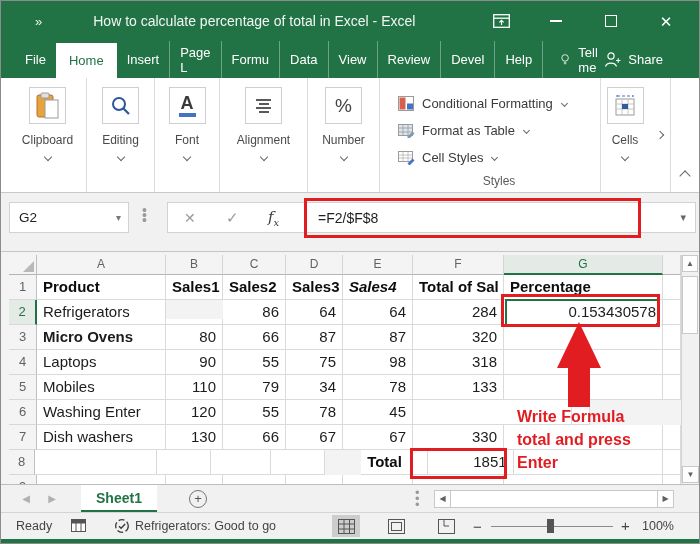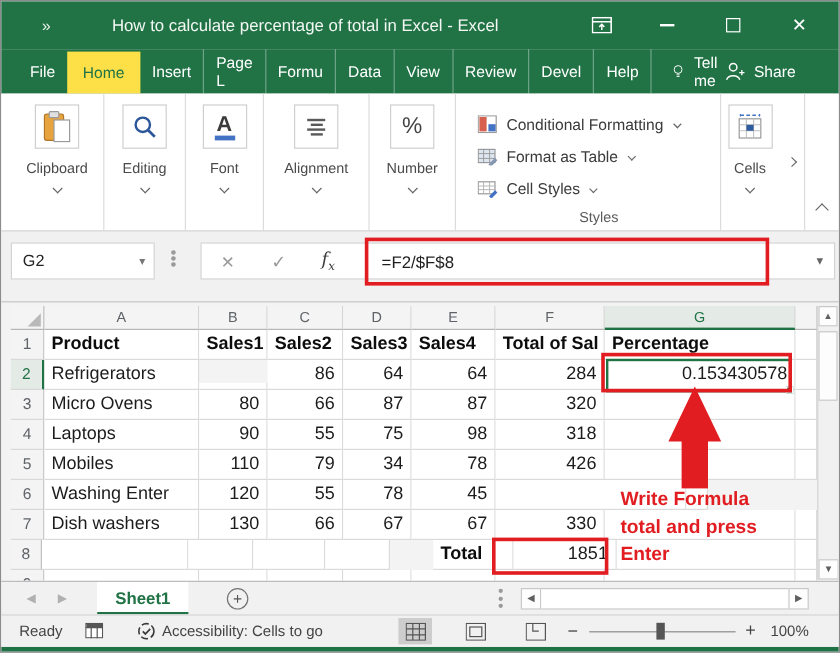--- a/index.html
+++ b/index.html
@@ -14,21 +14,21 @@
   .tb-btn { width:26px; height:22px; display:flex; align-items:center; justify-content:center; }
   .min-glyph { display:block; width:12px; height:2px; background:#fff; }
   .max-glyph { display:block; width:12px; height:12px; border:1.5px solid #fff; }
   .close-glyph { font-size:15px; color:#fff; line-height:1; }
 
   
   .tabrow { height:37px; background:#217346; display:flex; align-items:stretch; color:#fff; }
   .rtabs { display:flex; align-items:stretch; margin-left:14px; }
   .rtab { padding:0 10px; display:flex; align-items:center; font-size:13px; color:#fff; position:relative; }
   .rtab.sep { border-right:1px solid rgba(255,255,255,0.35); }
-  .rtab.active { background:#fde047; color:#217346; margin-top:2px; padding:0 13px; font-weight:400; }
+  .rtab.active { background:#ffffff; color:#217346; margin-top:2px; padding:0 13px; font-weight:400; }
   .tellme { display:flex; align-items:center; gap:9px; margin-left:18px; font-size:13px; }
   .sharebox { margin-left:auto; margin-right:36px; display:flex; align-items:center; gap:7px; font-size:13px; }
 
   
   .ribbon { height:115px; background:#fff; border-bottom:1px solid #c9c9c9; display:flex; position:relative; padding-left:8px; }
   .rgroup { display:flex; flex-direction:column; align-items:center; padding-top:9px; border-right:1px solid #dcdcdc; }
   .gicon { width:37px; height:37px; border:1px solid #cfcfcf; background:#fff; display:flex; align-items:center; justify-content:center; }
   .glabel { margin-top:9px; font-size:12px; color:#4a4a4a; }
   .cdown, .cright, .cup { display:inline-block; width:6px; height:6px; border-right:1.4px solid #666; border-bottom:1.4px solid #666; }
   .cdown { transform:rotate(45deg); }
@@ -308,39 +308,39 @@
           <div class="colh sel" style="width: 159px;">G</div>
           <div class="colh" style="width: 18px;"></div>
         </div>
       <div>
           <div class="grow">
             <div class="rowh" style="width: 28px;">1</div>
             <div class="cell b" style="width: 129px;">Product</div>
             <div class="cell b" style="width: 57px;">Sales1</div>
             <div class="cell b" style="width: 63px;">Sales2</div>
             <div class="cell b" style="width: 57px;">Sales3</div>
-            <div class="cell b" style="width: 70px;">Sales4</div>
+            <div class="cell b" style="width: 70px; font-style: italic;">Sales4</div>
             <div class="cell b" style="width: 91px;">Total of Sal</div>
             <div class="cell b" style="width: 159px;">Percentage</div>
             <div class="cell" style="width: 18px;"></div>
           </div>
           <div class="grow">
             <div class="rowh sel" style="width: 28px;">2</div>
             <div class="cell" style="width: 129px;">Refrigerators</div>
             <div class="cell num" style="width: 57px; margin-top: 19px;">70</div>
             <div class="cell num" style="width: 63px;">86</div>
             <div class="cell num" style="width: 57px;">64</div>
             <div class="cell num" style="width: 70px;">64</div>
             <div class="cell num" style="width: 91px;">284</div>
             <div class="cell num" style="width: 159px;">0.153430578</div>
             <div class="cell" style="width: 18px;"></div>
           </div>
           <div class="grow">
             <div class="rowh" style="width: 28px;">3</div>
-            <div class="cell" style="width: 129px;">Micro Ovens</div>
+            <div class="cell" style="width: 129px; font-weight: bold;">Micro Ovens</div>
             <div class="cell num" style="width: 57px;">80</div>
             <div class="cell num" style="width: 63px;">66</div>
             <div class="cell num" style="width: 57px;">87</div>
             <div class="cell num" style="width: 70px;">87</div>
             <div class="cell num" style="width: 91px;">320</div>
             <div class="cell" style="width: 159px;"></div>
             <div class="cell" style="width: 18px;"></div>
           </div>
           <div class="grow">
             <div class="rowh" style="width: 28px;">4</div>
@@ -353,21 +353,21 @@
             <div class="cell" style="width: 159px;"></div>
             <div class="cell" style="width: 18px;"></div>
           </div>
           <div class="grow">
             <div class="rowh" style="width: 28px;">5</div>
             <div class="cell" style="width: 129px;">Mobiles</div>
             <div class="cell num" style="width: 57px;">110</div>
             <div class="cell num" style="width: 63px;">79</div>
             <div class="cell num" style="width: 57px;">34</div>
             <div class="cell num" style="width: 70px;">78</div>
-            <div class="cell num" style="width: 91px;">426</div>
+            <div class="cell num" style="width: 91px;">133</div>
             <div class="cell" style="width: 159px;"></div>
             <div class="cell" style="width: 18px;"></div>
           </div>
           <div class="grow">
             <div class="rowh" style="width: 28px;">6</div>
             <div class="cell" style="width: 129px;">Washing Enter</div>
             <div class="cell num" style="width: 57px;">120</div>
             <div class="cell num" style="width: 63px;">55</div>
             <div class="cell num" style="width: 57px;">78</div>
             <div class="cell num" style="width: 70px;">45</div>
@@ -456,21 +456,21 @@
           <rect x="0.5" y="0.5" width="14" height="12" fill="#fff" stroke="#555"></rect>
           <path d="M0.5 4h14M5 4v9M10 4v9" stroke="#555" stroke-width="1"></path>
           <rect x="1" y="1" width="13" height="3" fill="#555"></rect>
         </svg>
     </span>
     <span class="sb-acc">
       <svg width="16" height="16" viewBox="0 0 16 16">
           <circle cx="8" cy="8" r="6.3" fill="none" stroke="#3a3a3a" stroke-width="1.3" stroke-dasharray="6 2.5"></circle>
           <path d="M5 8.2l2.1 2.1L11.2 6" fill="none" stroke="#3a3a3a" stroke-width="1.4"></path>
         </svg>
-      <span>Accessibility: Cells to go</span>
+      <span>Refrigerators: Good to go</span>
     </span>
     <span class="viewbtn active" style="left:331px">
       <svg width="17" height="15" viewBox="0 0 17 15">
           <rect x="0.5" y="0.5" width="16" height="14" fill="none" stroke="#555"></rect>
           <path d="M0.5 5h16M0.5 10h16M6 0.5v14M11.5 0.5v14" stroke="#555"></path>
         </svg>
     </span>
     <span class="viewbtn" style="left:381px">
       <svg width="17" height="15" viewBox="0 0 17 15">
           <rect x="0.5" y="0.5" width="16" height="14" fill="none" stroke="#555"></rect>

